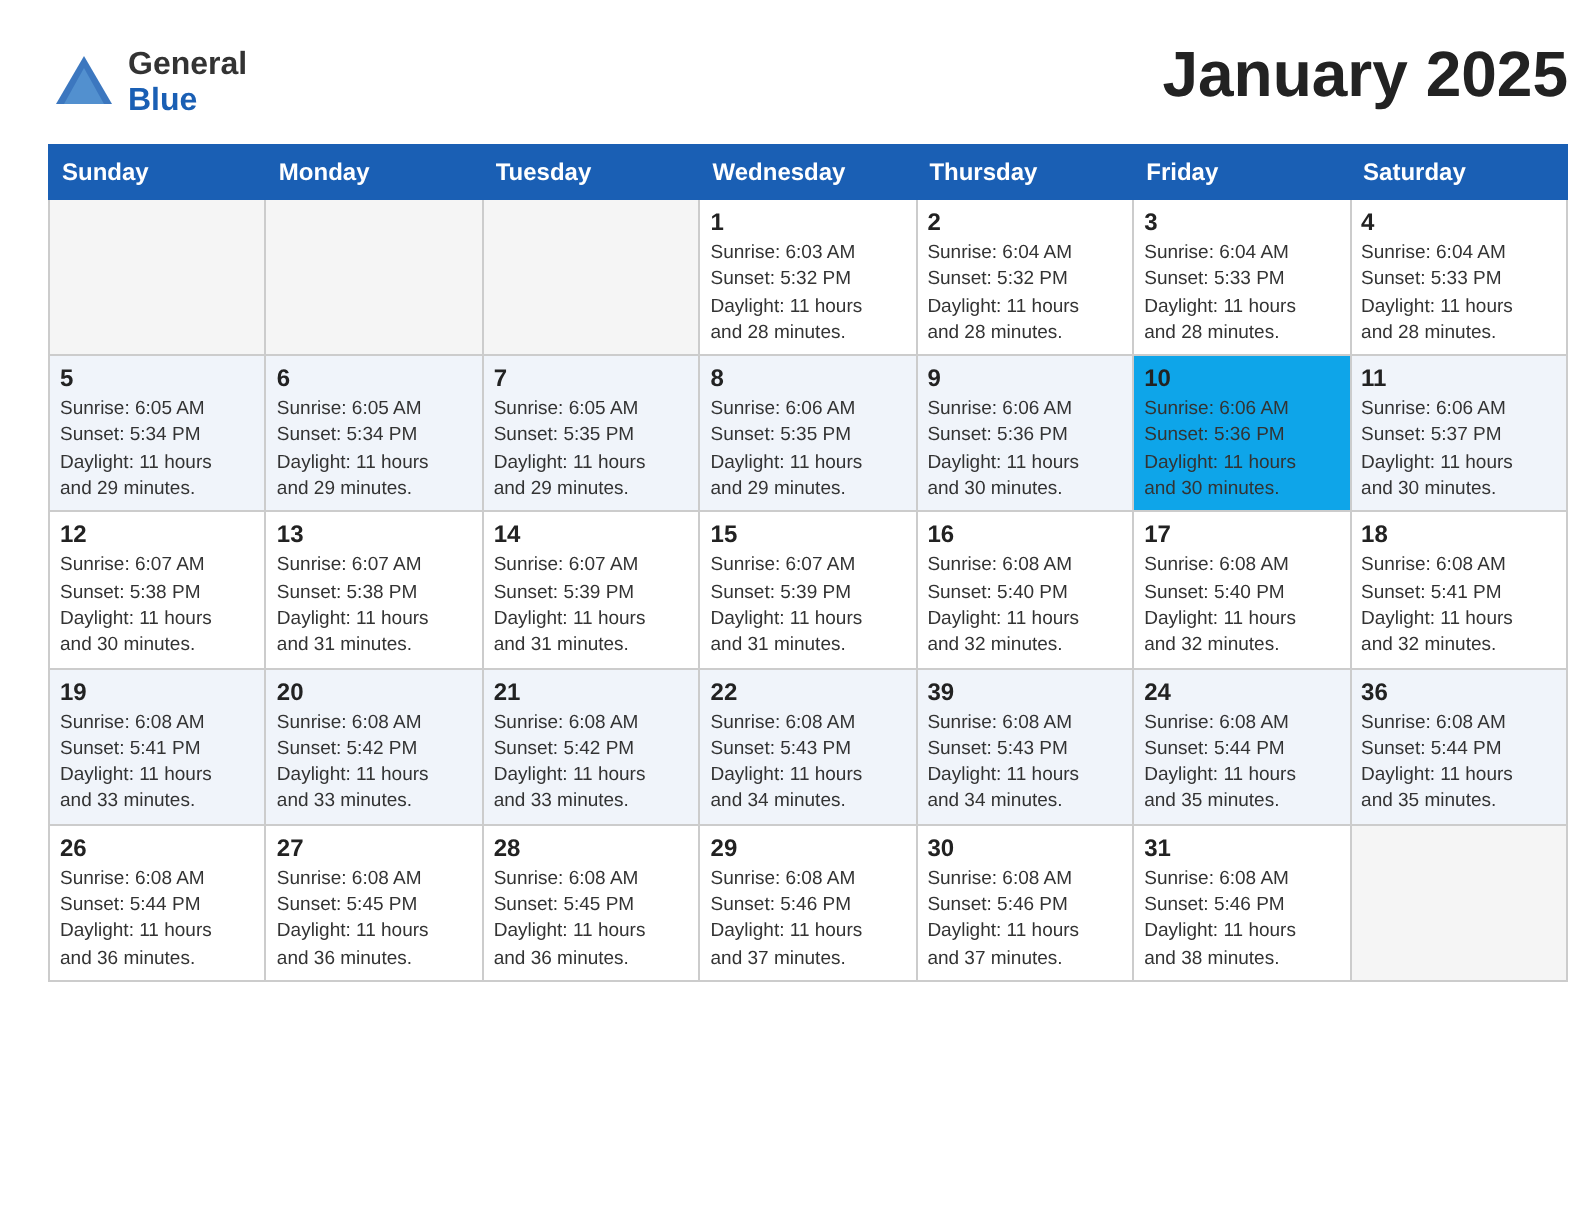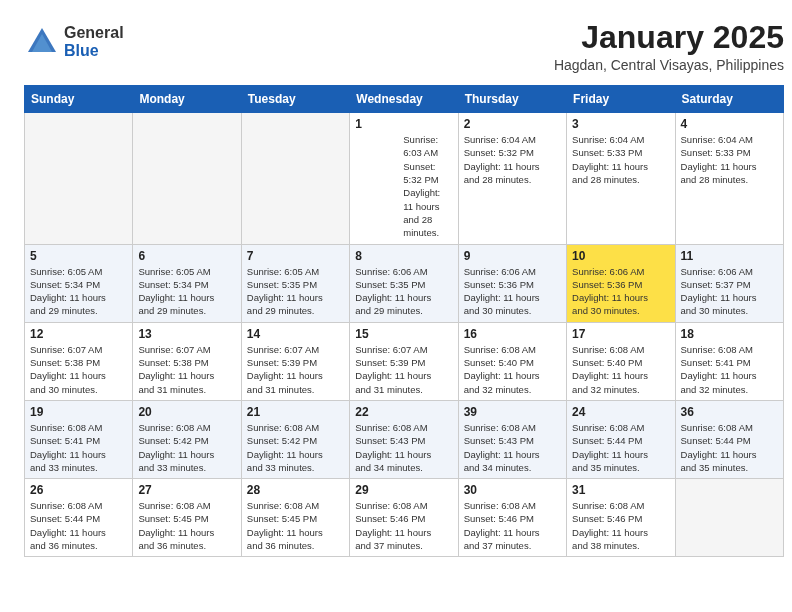--- a/index.html
+++ b/index.html
@@ -111,21 +111,20 @@
         <polygon points="18,4 32,28 4,28" fill="#1a5fb4" opacity="0.85"></polygon>
         <polygon points="18,10 28,28 8,28" fill="#5b9bd5" opacity="0.7"></polygon>
       </svg>
       <div class="logo-text">
         <span class="logo-general">General</span>
         <span class="logo-blue">Blue</span>
       </div>
     </div>
     <div class="title-section">
       <div class="month-title">January 2025</div>
-      <div class="subtitle">Hagdan, Central Visayas, Philippines</div>
     </div>
   </div>
 
   <table class="calendar">
     <thead>
       <tr>
         <th>Sunday</th>
         <th>Monday</th>
         <th>Tuesday</th>
         <th>Wednesday</th>
@@ -134,21 +133,21 @@
         <th>Saturday</th>
       </tr>
     </thead>
     <tbody id="calendar-body">
     <tr>
           <td class="empty-cell"></td>
           <td class="empty-cell"></td>
           <td class="empty-cell"></td>
           <td>
             <div class="day-number">1</div>
-            <div class="day-info" style="white-space: pre-line; margin-left: 48px;">Sunrise: 6:03 AM
+            <div class="day-info" style="white-space: pre-line;">Sunrise: 6:03 AM
 Sunset: 5:32 PM
 Daylight: 11 hours
 and 28 minutes.</div>
           </td>
           <td>
             <div class="day-number">2</div>
             <div class="day-info" style="white-space: pre-line;">Sunrise: 6:04 AM
 Sunset: 5:32 PM
 Daylight: 11 hours
 and 28 minutes.</div>
@@ -197,21 +196,21 @@
 Daylight: 11 hours
 and 29 minutes.</div>
           </td>
           <td style="background: rgb(240, 244, 250);">
             <div class="day-number">9</div>
             <div class="day-info" style="white-space: pre-line;">Sunrise: 6:06 AM
 Sunset: 5:36 PM
 Daylight: 11 hours
 and 30 minutes.</div>
           </td>
-          <td style="background: #fde047; margin-left: 35px;">
+          <td style="background: #0ea5e9; margin-left: 35px;">
             <div class="day-number">10</div>
             <div class="day-info" style="white-space: pre-line;">Sunrise: 6:06 AM
 Sunset: 5:36 PM
 Daylight: 11 hours
 and 30 minutes.</div>
           </td>
           <td style="background: rgb(240, 244, 250);">
             <div class="day-number">11</div>
             <div class="day-info" style="white-space: pre-line;">Sunrise: 6:06 AM
 Sunset: 5:37 PM

